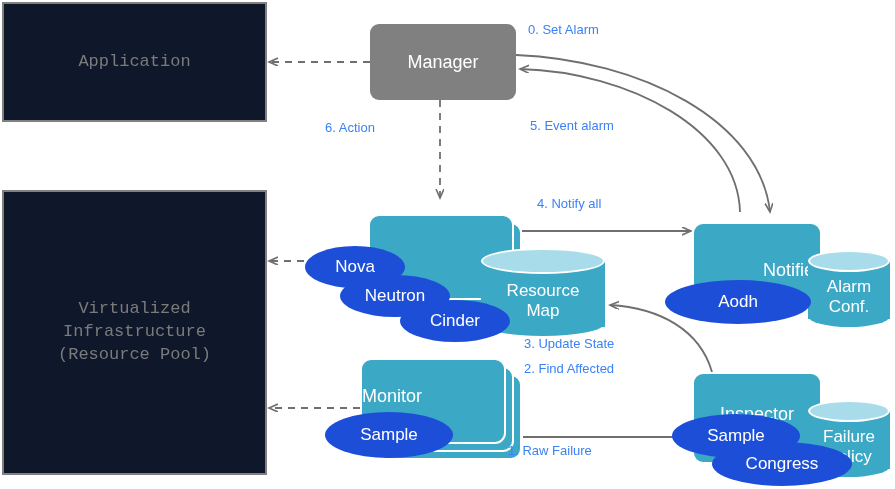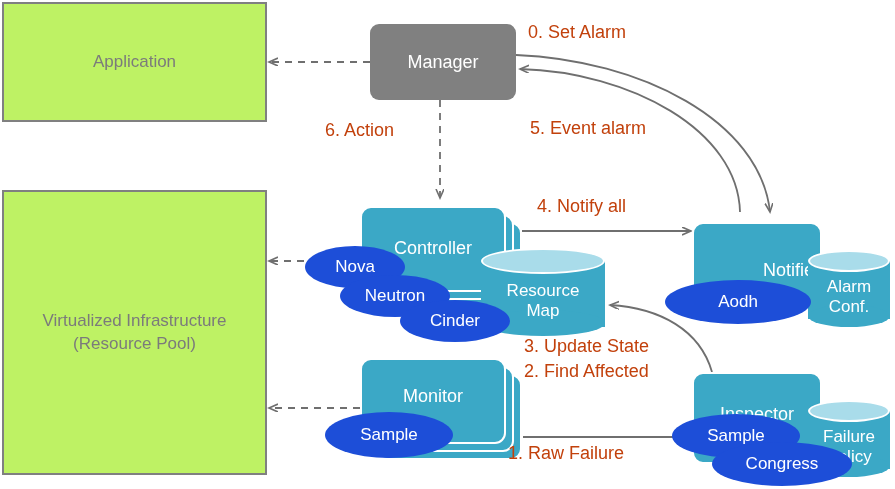--- a/index.html
+++ b/index.html
@@ -16,29 +16,30 @@
     height: 489px;
     background: #ffffff;
     overflow: hidden;
   }
 
   
   .plainbox {
     position: absolute;
     box-sizing: border-box;
     border: 2px solid #808080;
-    background: #bef264;
+    background: #0f172a;
     display: flex;
     align-items: center;
     justify-content: center;
     text-align: center;
     color: #7b7b7b;
     font-size: 17px;
     line-height: 1.35;
     white-space: pre-line;
+    font-family: Liberation Mono, monospace;
   }
 
   
   .managerbox {
     position: absolute;
     box-sizing: border-box;
     background: #808080;
     border-radius: 9px;
     display: flex;
     align-items: center;
@@ -113,22 +114,22 @@
     text-align: center;
     color: #ffffff;
     font-size: 17px;
     line-height: 1.2;
     white-space: pre-line;
   }
 
   
   .alabel {
     position: absolute;
-    color: #c2410c;
-    font-size: 18px;
+    color: #3b82f6;
+    font-size: 13px;
     white-space: nowrap;
   }
 
   
   #wires {
     position: absolute;
     left: 0;
     top: 0;
     width: 895px;
     height: 489px;
@@ -173,23 +174,20 @@
 
   <div class="plainbox" style="left:2px; top:190px; width:265px; height:285px;">Virtualized  Infrastructure
 (Resource Pool)</div>
 
   <div class="managerbox" style="left:370px; top:24px; width:146px; height:76px;">
     <span>Manager</span>
   </div>
 
   <div class="tealbox" style="left:376px; top:222px; width:146px; height:86px;"></div>
   <div class="tealbox" style="left:368px; top:214px; width:146px; height:86px;"></div>
-  <div class="tealbox" style="left:360px; top:206px; width:146px; height:86px;">
-    <div class="lbl" style="position:absolute; left:0; right:0; top:30px; text-align:center;">Controller</div>
-  </div>
 
   <div class="cyl" style="left:481px; top:248px; width:124px; height:92px;">
     <div class="body" style="top:13px; height:66px;"></div>
     <div class="btm" style="top:62px; height:26px;"></div>
     <div class="top" style="height:26px;"></div>
     <div class="cap" style="padding-top:14px;">Resource
 Map</div>
   </div>
 
   <div class="ellipse" style="left:305px; top:246px; width:100px; height:42px;">
@@ -198,21 +196,21 @@
   <div class="ellipse" style="left:340px; top:275px; width:110px; height:42px;">
     <span>Neutron</span>
   </div>
   <div class="ellipse" style="left:400px; top:300px; width:110px; height:42px;">
     <span>Cinder</span>
   </div>
 
   <div class="tealbox" style="left:376px; top:374px; width:146px; height:86px;"></div>
   <div class="tealbox" style="left:368px; top:366px; width:146px; height:86px;"></div>
   <div class="tealbox" style="left:360px; top:358px; width:146px; height:86px;">
-    <div class="lbl" style="position:absolute; left:0; right:0; top:26px; text-align:center;">Monitor</div>
+    <div class="lbl" style="position:absolute; left:0; right:0; top:26px; text-align:left;">Monitor</div>
   </div>
   <div class="ellipse" style="left:325px; top:412px; width:128px; height:46px;">
     <span>Sample</span>
   </div>
 
   <div class="tealbox" style="left:692px; top:222px; width:130px; height:86px;">
     <div class="lbl" style="position:absolute; left:0; right:0; top:36px; text-align:right;">Notifier</div>
   </div>
   <div class="cyl" style="left:808px; top:250px; width:82px; height:82px;">
     <div class="body" style="top:11px; height:58px;"></div>

